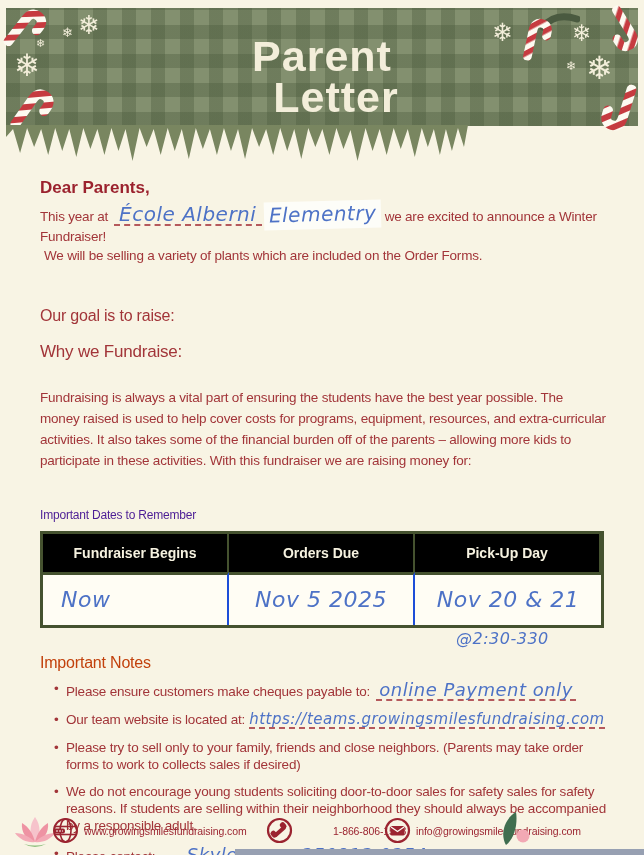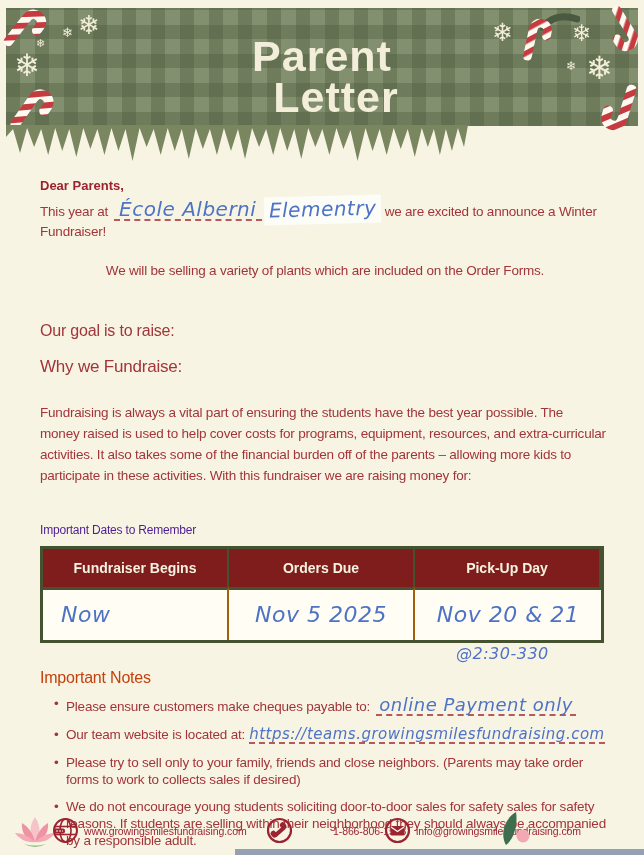--- a/index.html
+++ b/index.html
@@ -16,42 +16,42 @@
     color:#f3eeda;font-family:Liberation Sans, sans-serif;font-weight:bold;
     font-size:43px;line-height:.95;letter-spacing:1px;}
   .banner-title .l2{padding-left:28px;}
   .fringe{position:absolute;left:6px;top:125px;width:462px;height:38px;}
   .sf{position:absolute;color:#f3eeda;line-height:1;user-select:none;}
   .cane{position:absolute;}
   .ribbon{position:absolute;}
 
   
   .content{position:absolute;left:40px;top:178px;width:566px;color:#a23539;}
-  .dear{font-size:13px;font-weight:bold;color:#9b222e;margin:0 0 3px 0;}
+  .dear{font-size:17px;font-weight:bold;color:#9b222e;margin:0 0 3px 0;}
   .intro,.line2{font-size:13.5px;letter-spacing:-0.2px;}
-  .line2{margin-top:24px;margin-left:4px;text-align:center;}
+  .line2{margin-top:4px;margin-left:4px;}
   .goal{font-size:16px;margin-top:44px;letter-spacing:-0.2px;}
   .why{font-size:17px;margin-top:17px;letter-spacing:-0.2px;}
   .para{font-size:13.5px;line-height:1.55;margin-top:26px;letter-spacing:-0.2px;}
 
   .hw{font-family:"DejaVu Sans",sans-serif;font-style:italic;color:#4d72c6;letter-spacing:.5px;}
   .blank{display:inline-block;border-bottom:2px dashed #b5595c;text-align:center;
          vertical-align:baseline;line-height:1;}
   .school-blank{min-width:148px;margin:0 2px;}
   .hw-lg{font-size:20px;}
   .whiteout{background:#fdfdf8;padding:1px 5px 3px 5px;display:inline-block;transform:rotate(-1.5deg);}
 
   
   .dates-heading{font-size:12px;margin-top:36px;color:#4c1d95;letter-spacing:-0.2px;}
   .dates-table{margin-top:9px;width:564px;border:3px solid #45522f;display:grid;
                grid-template-columns:1fr 1fr 1fr;background:#fffdf4;box-sizing:border-box;}
-  .dt-h{background:#7f1d1d;color:#f6f2e0;font-weight:bold;font-size:14px;text-align:center;
+  .dt-h{background:#000000;color:#f6f2e0;font-weight:bold;font-size:14px;text-align:center;
         padding:11px 0;border-right:2px solid #45522f;}
   .dt-h:last-child{border-right:none;}
-  .dt-c{height:50px;border-right:2px solid #a16207;border-top:3px solid #45522f;
+  .dt-c{height:50px;border-right:2px solid #1d4ed8;border-top:3px solid #45522f;
         display:flex;align-items:center;justify-content:center;font-size:22px;}
   .dt-c:last-child{border-right:none;}
   .dt-c.first{justify-content:flex-start;padding-left:18px;}
   .time-note{margin-left:416px;margin-top:1px;font-size:16px;}
 
   
   .notes-heading{font-size:16px;margin-top:6px;color:#c2410c;letter-spacing:-0.2px;}
   ul.notes{list-style:none;margin:9px 0 0 0;padding:0 0 0 14px;}
   ul.notes li{font-size:13.5px;line-height:1.25;margin-bottom:11px;position:relative;
               padding-left:12px;letter-spacing:-0.2px;}

